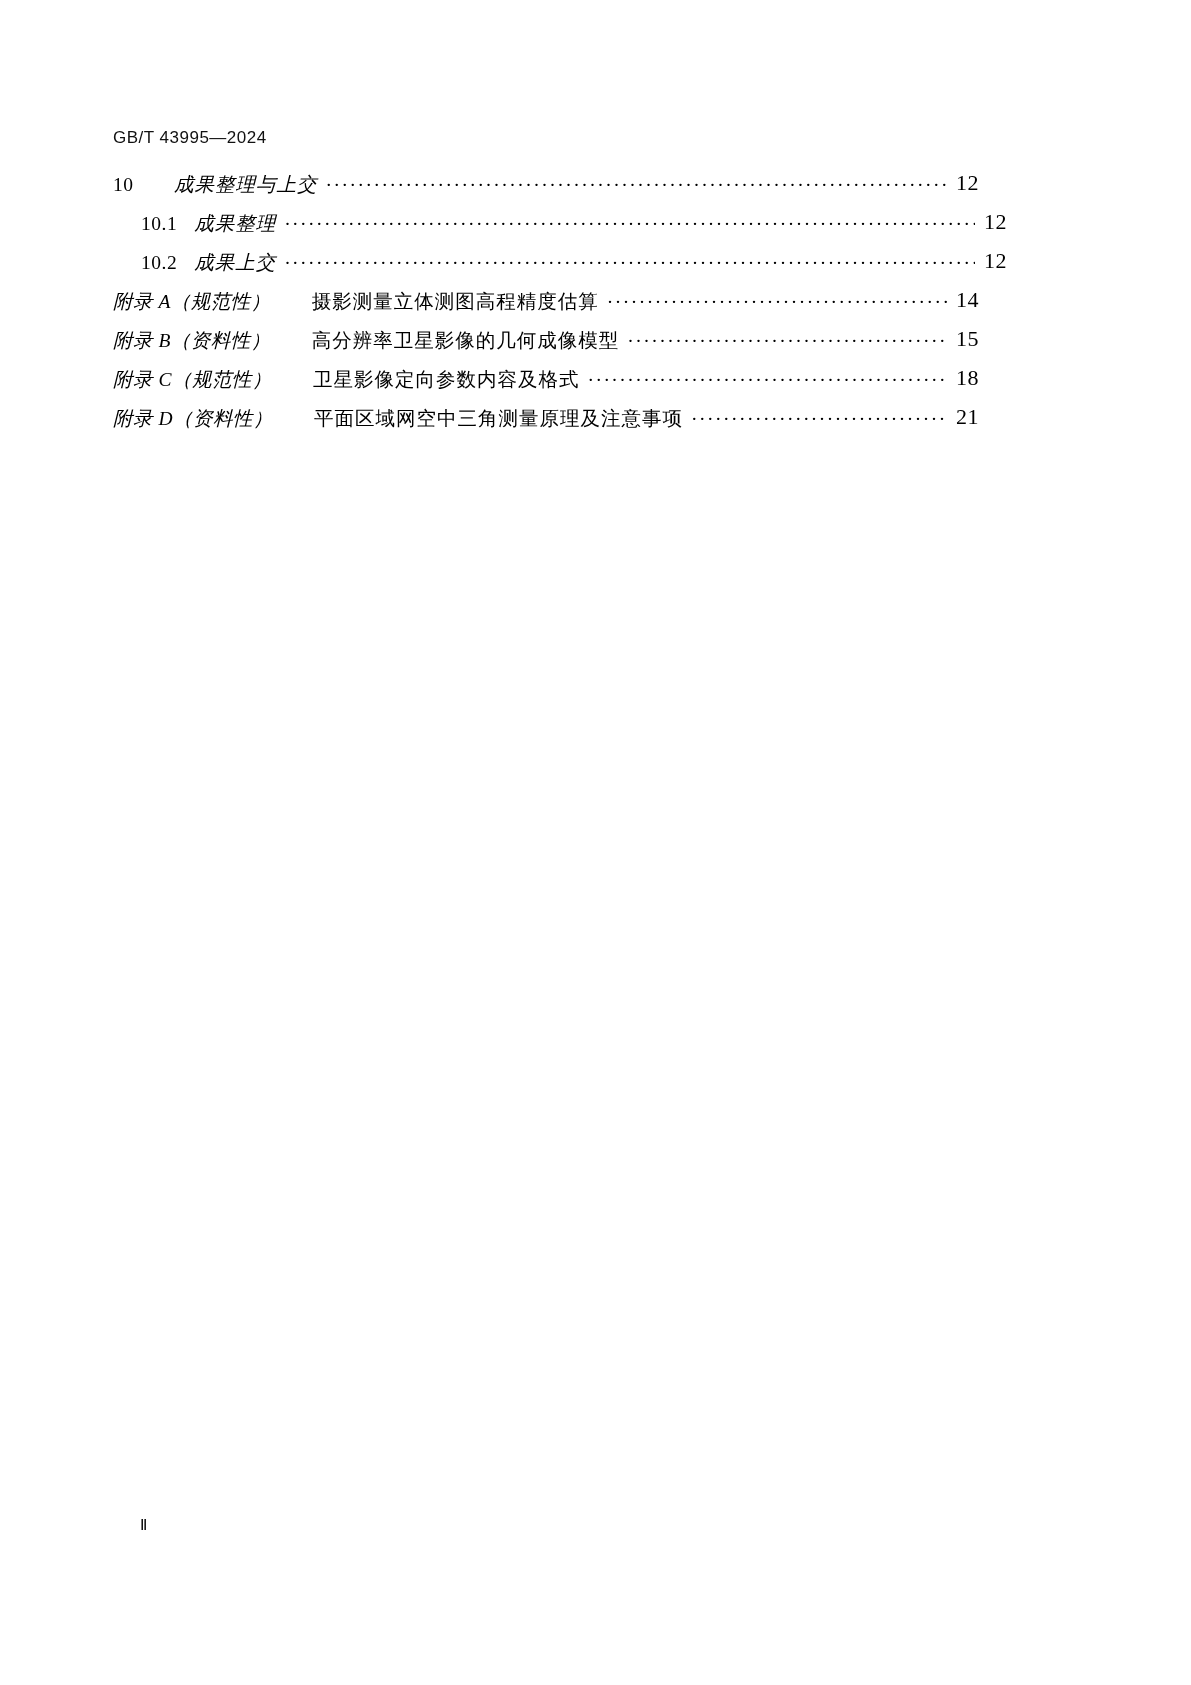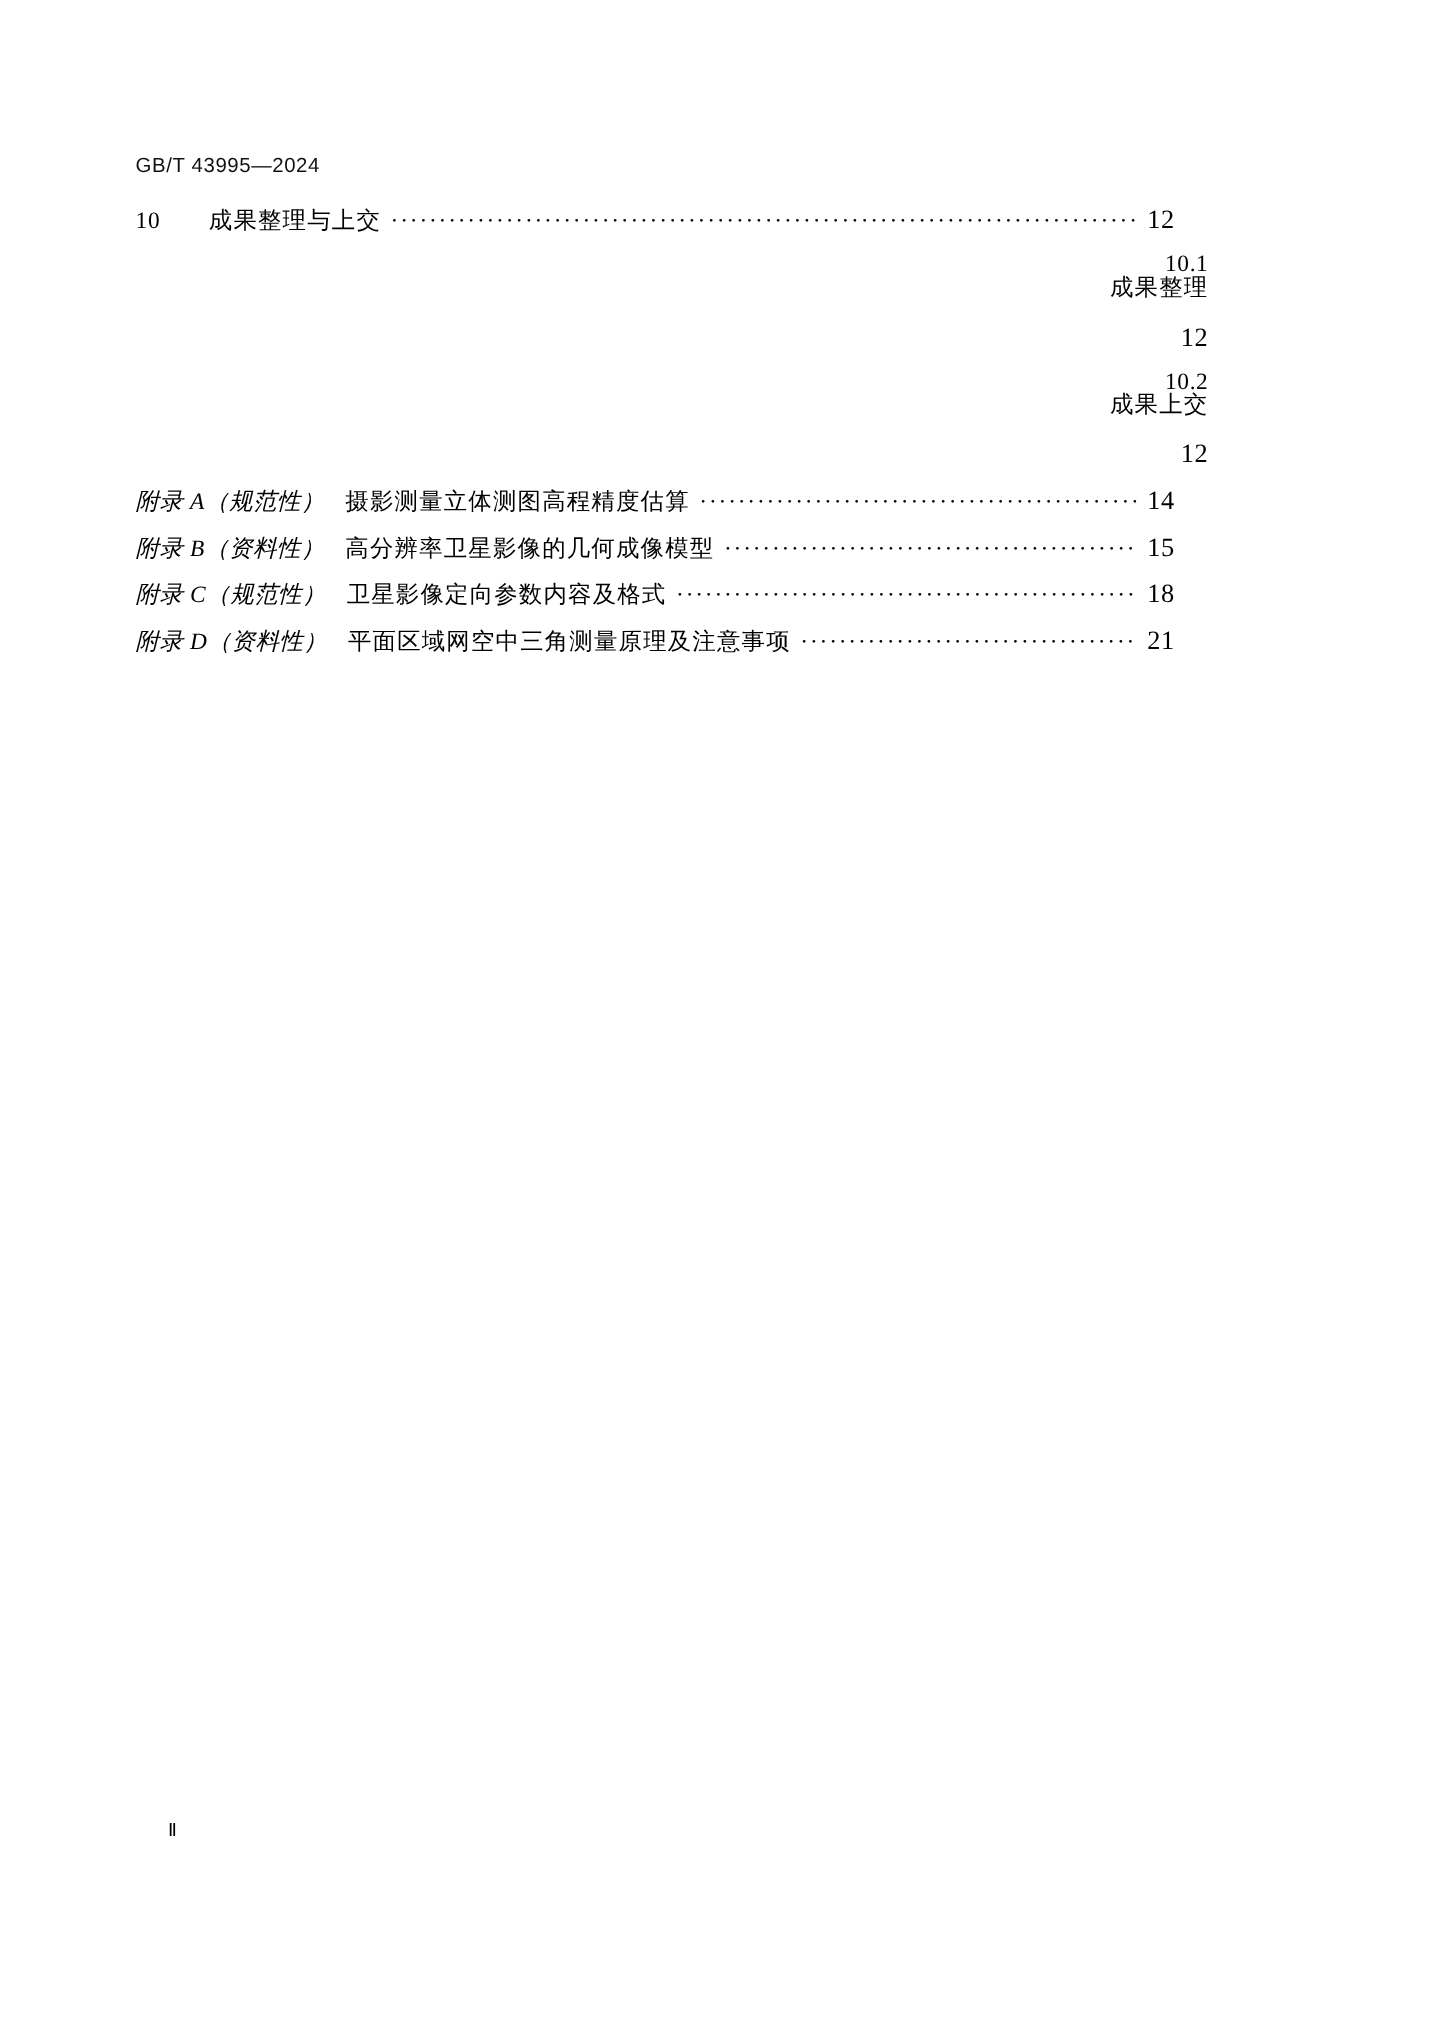--- a/index.html
+++ b/index.html
@@ -38,45 +38,46 @@
     display: flex;
     align-items: flex-end;
     width: 100%;
     font-size: 19.5px;
     line-height: 1.0;
     margin-bottom: 17px;
     white-space: nowrap;
   }
   .toc-row.sub {
     padding-left: 28px;
-    flex-direction: column;
   }
   .num {
     flex: 0 0 auto;
     letter-spacing: 0.5px;
   }
   .num.wide {
     min-width: 44px;
   }
   .gap-sm {
     flex: 0 0 auto;
     width: 17px;
   }
   .title {
     flex: 0 0 auto;
     letter-spacing: 1px;
+    font-style: italic;
   }
   .annex-label {
     flex: 0 0 auto;
     letter-spacing: 0.5px;
     font-style: italic;
   }
   .annex-title {
     flex: 0 0 auto;
     letter-spacing: 1px;
+    margin-left: 24px;
   }
   .leader {
     flex: 1 1 auto;
     overflow: hidden;
     position: relative;
     height: 1em;
     margin: 0 6px 0 8px;
   }
   .leader::before {
     content: "···························································································································································································································";

